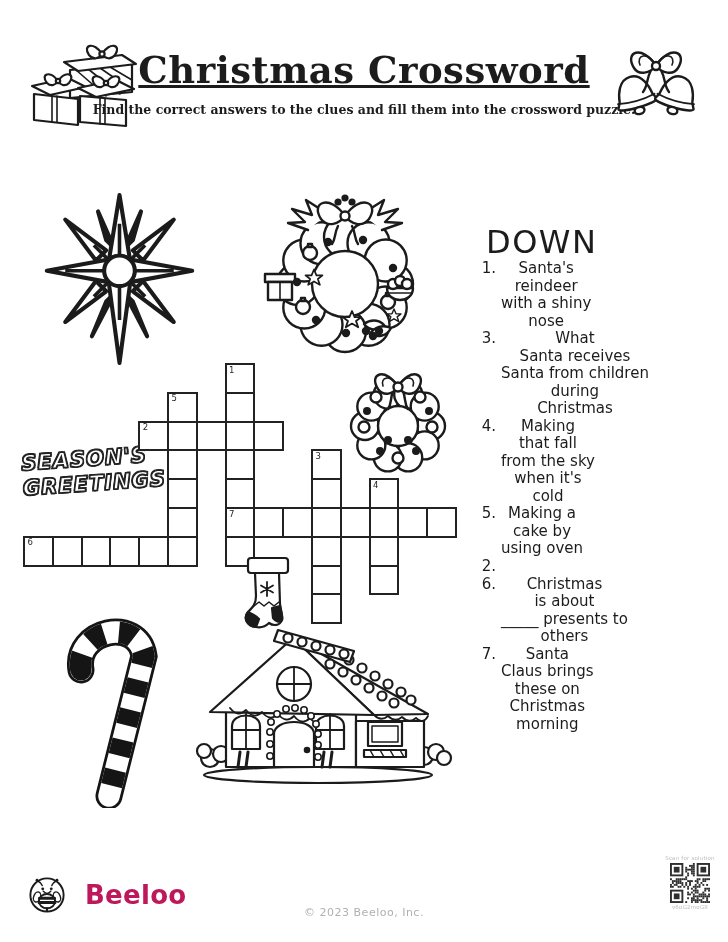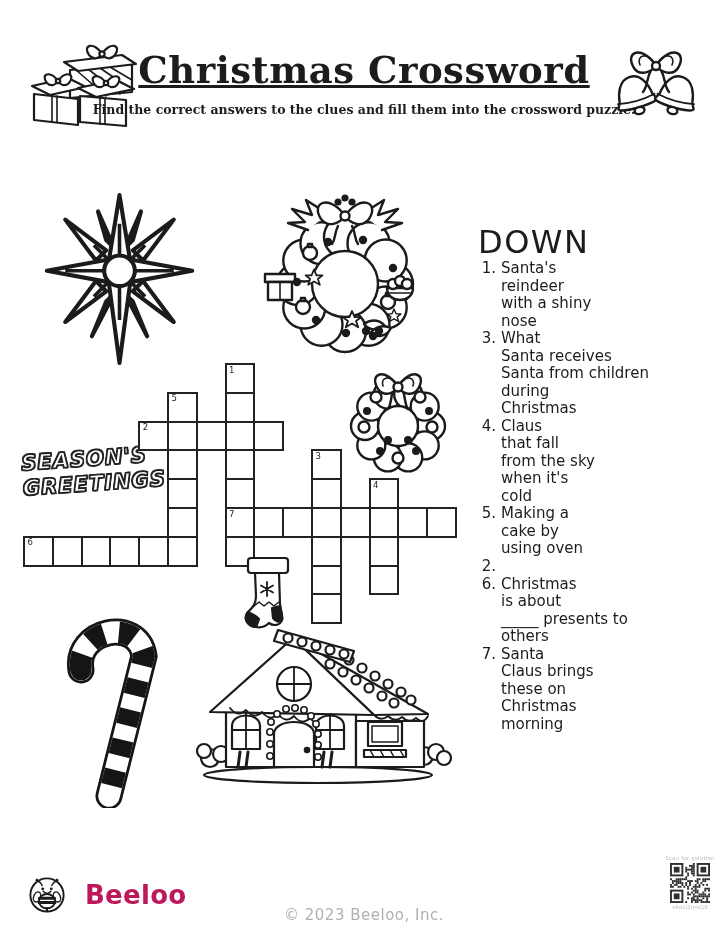--- a/index.html
+++ b/index.html
@@ -34,30 +34,30 @@
   
   #grid { position:absolute; left:0; top:0; width:100%; height:100%; }
   .cell { position:absolute; width:30.8px; height:30.8px; box-sizing:border-box;
           border:2px solid #222; background:#fff; }
   .cellnum { position:absolute; top:0.5px; left:2.5px; font-size:8.5px; line-height:1; color:#1f1f1f; }
 
   
   .clue-block { position:absolute; left:478px; width:246px; }
   #down-block   { top:226px; }
   #across-block { top:558px; }
-  .clue-heading { font-size:32px; line-height:32px; font-weight:normal; letter-spacing:1.5px; margin:0 0 2px 0; }
+  .clue-heading { font-size:32px; line-height:32px; font-weight:normal; letter-spacing:1.5px; margin:0 0 2px 8px; }
   .clue { display:flex; font-size:15px; line-height:17.5px; }
   .clue-num { flex:none; width:18px; text-align:right; margin-right:5px; }
-  .clue-text { white-space:pre-line; }
+  .clue-text { white-space:pre-line;text-align:center; }
 
   
   .brand-row { position:absolute; left:28px; top:876px; display:flex; align-items:center; }
   .brand-name { font-size:26px; font-weight:bold; letter-spacing:0.3px; margin-left:19px; color:#be185d; }
   .copyright { position:absolute; left:0; right:0; top:906px; text-align:center;
-               font-size:15px; letter-spacing:0.5px; color:#b0b0b0; }
+               font-size:11px; letter-spacing:0.5px; color:#b0b0b0; }
   .qr-block { position:absolute; left:664px; top:855px; width:52px; text-align:center; }
   .qr-label { font-size:5.5px; line-height:7px; color:#bdbdbd; letter-spacing:0.2px; }
   #qr-code { margin:1px auto; }
 </style>
 </head>
 <body>
 
 <div class="page">
 
   <svg id="il-gifts" class="il" viewBox="0 0 132 88">
@@ -370,21 +370,21 @@
     <span class="clue-num">3.</span>
     <span class="clue-text">What
 Santa receives
 Santa from children
 during
 Christmas</span>
   </div>
 
   <div class="clue">
     <span class="clue-num">4.</span>
-    <span class="clue-text">Claus
+    <span class="clue-text">Making
 that fall
 from the sky
 when it's
 cold</span>
   </div>
 
   <div class="clue">
     <span class="clue-num">5.</span>
     <span class="clue-text">Making a
 cake by

